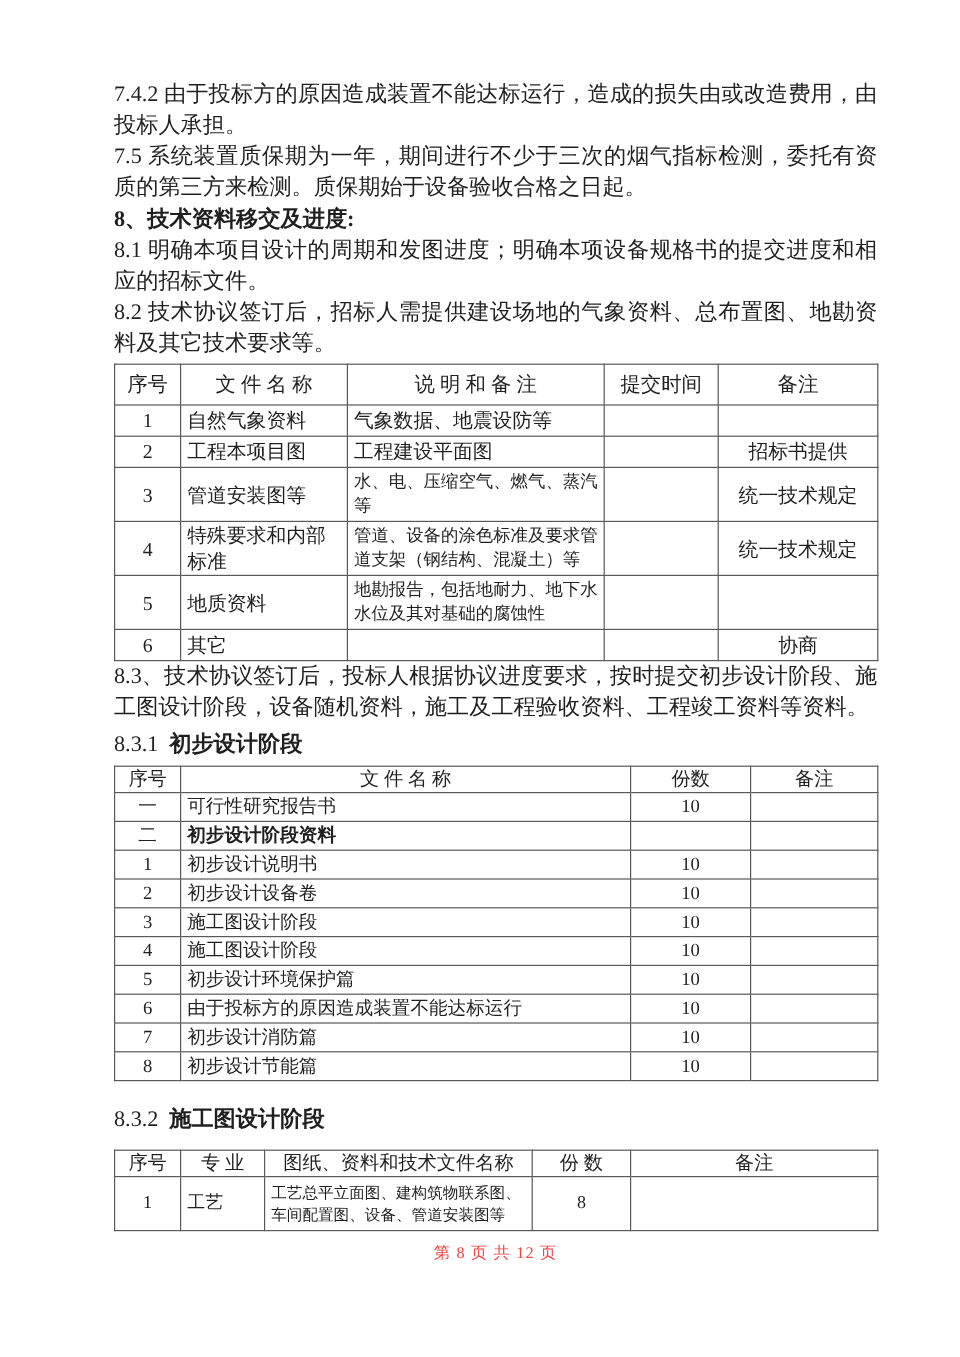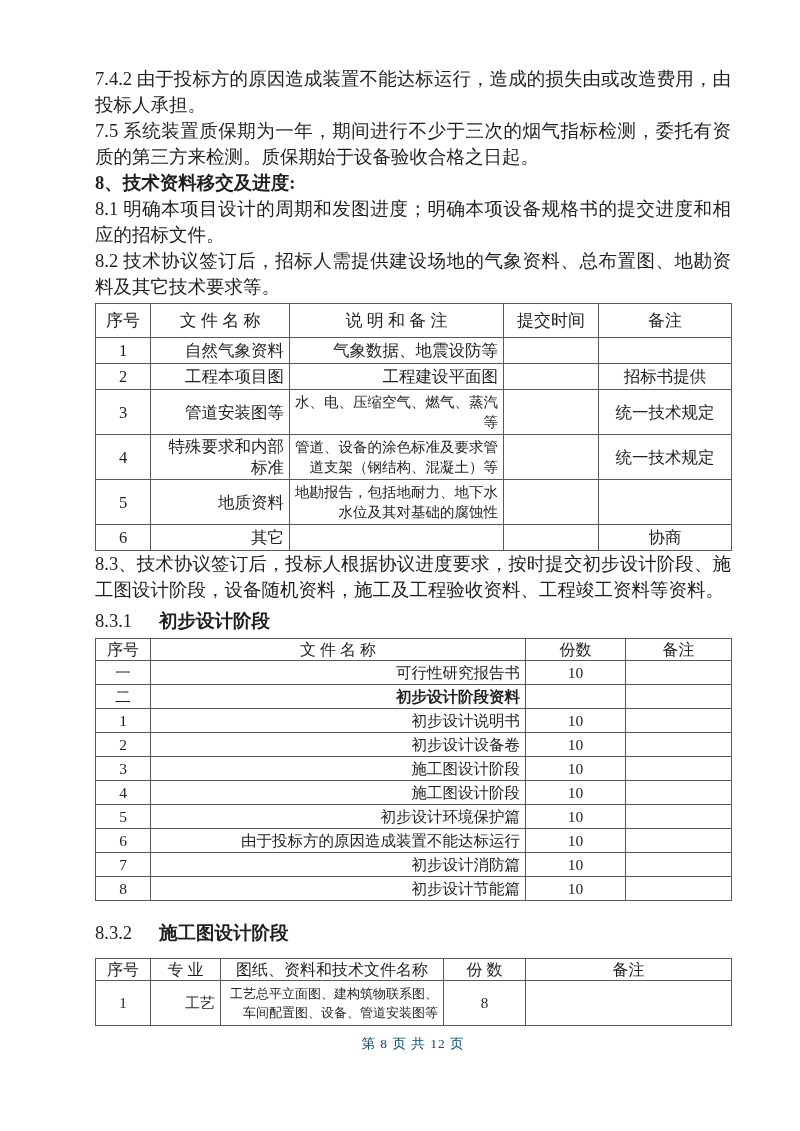--- a/index.html
+++ b/index.html
@@ -13,32 +13,32 @@
   }
   .content { position:absolute; left:95px; top:66px; width:636px; }
   p.body {
     margin:0;
     font-size:18.5px;
     line-height:26px;
     text-align:justify;
   }
   .bold { font-weight:bold; }
   .h-sub { margin:6px 0 5px 0; font-size:18.5px; line-height:24px; }
-  .h-sub .title { font-weight:bold; margin-left:27px; }
+  .h-sub .title { font-weight:bold; margin-left:9px; }
   .h-832 { margin-top:20px; margin-bottom:13px; }
 
   table { border-collapse:collapse; table-layout:fixed; width:636px; }
   td {
     border:1px solid #595959;
     vertical-align:middle;
     overflow:hidden;
     padding:0;
   }
   .cell-c { text-align:center; }
-  .cell-l { text-align:right; padding:1px 5px;font-family:Liberation Serif, serif; }
+  .cell-l { text-align:left; padding:1px 5px;font-family:Liberation Serif, serif; }
 
   
   .t1 { margin-top:3px; }
   .t1 td { font-size:16.5px; line-height:21px; }
   .t1 .head td { font-size:17px; text-align:center; height:33px; }
   .t1 .rh-s td { height:23px; }
   .t1 .rh-d td { height:42px; }
   .t1 .small { font-size:14.5px; line-height:20px; }
 
   
@@ -50,21 +50,21 @@
   .t3 td { font-size:15px; line-height:19px; height:21px; }
   .t3 .head td { font-size:16px; text-align:center; }
   .t3 .rh-d td { height:42px; }
   .t3 .name-sm { font-size:13px; line-height:19px; }
 
   .footer {
     margin-top:9px;
     text-align:center;
     font-size:13.5px;
     letter-spacing:1px;
-    color:#0c4a6e;
+    color:#ef4444;
   }
 </style>
 </head>
 <body>
 
 <div class="page">
   <div class="content">
 
     <p class="body">7.4.2 由于投标方的原因造成装置不能达标运行，造成的损失由或改造费用，由投标人承担。</p>
     <p class="body">7.5 系统装置质保期为一年，期间进行不少于三次的烟气指标检测，委托有资质的第三方来检测。质保期始于设备验收合格之日起。</p>

